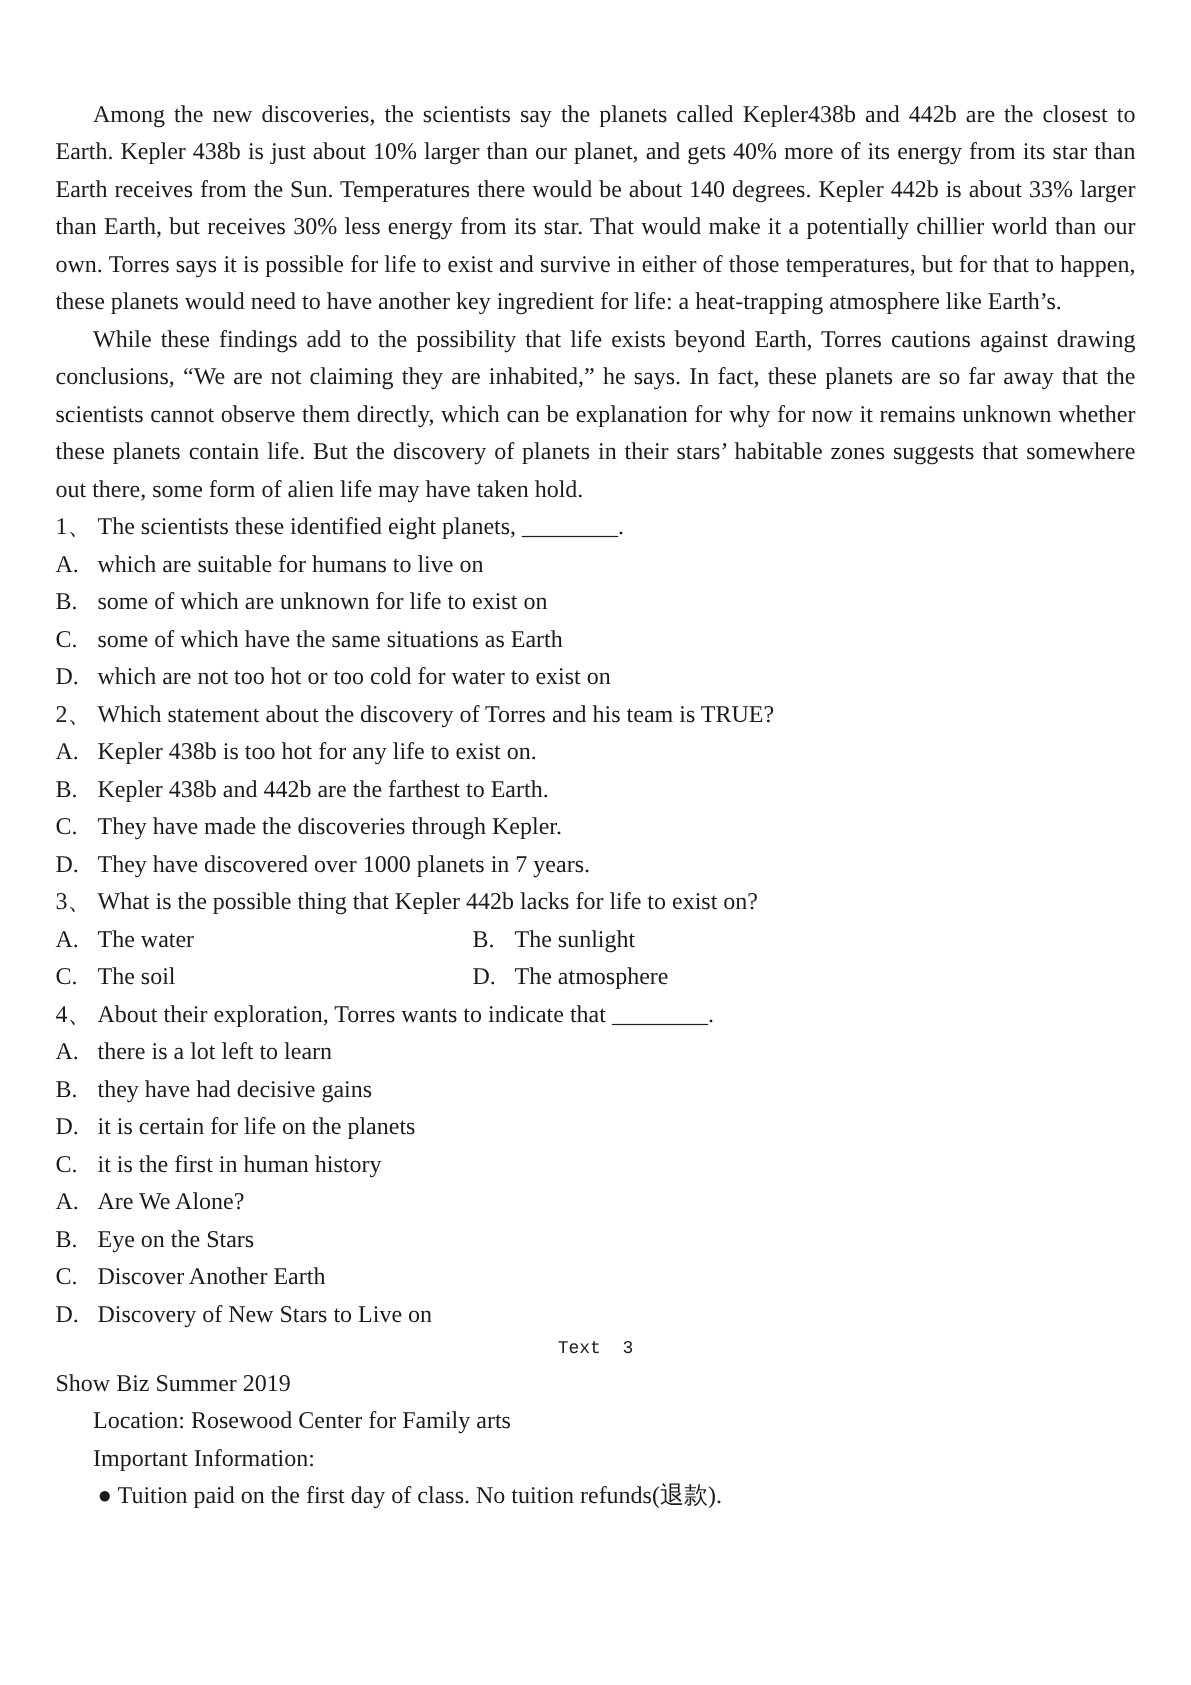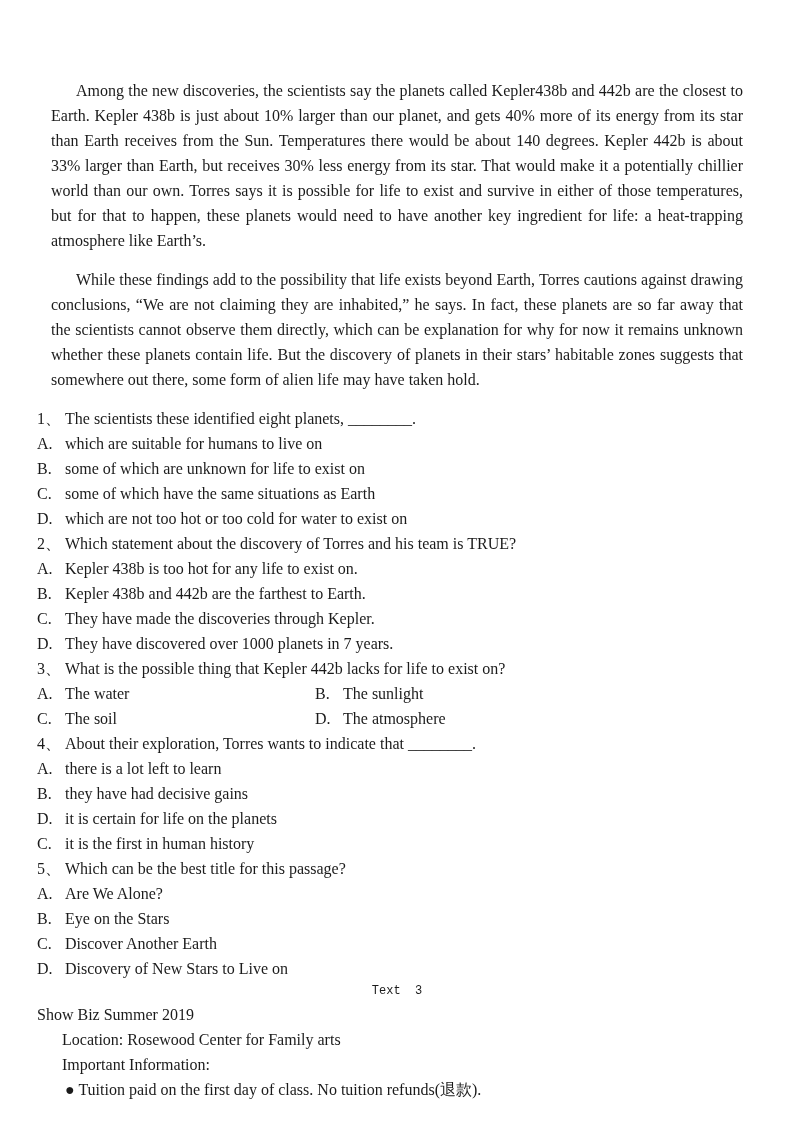--- a/index.html
+++ b/index.html
@@ -14,21 +14,21 @@
     height: 1123px;
     background: #ffffff;
     padding: 64px 37px 0 37px;
     font-family: "Liberation Serif", "DejaVu Serif", serif;
     font-size: 16px;
     line-height: 25px;
     color: #1b1b1b;
     overflow: hidden;
   }
   .para {
-    margin: 14px;
+    margin: 0;
     text-align: justify;
     text-indent: 25px;
   }
   .line {
     white-space: nowrap;
   }
   .qnum {
     display: inline-block;
     min-width: 28px;
   }
@@ -90,21 +90,20 @@
 
   <div>
     <div class="line"><span class="qnum">4、</span><span>About their exploration, Torres wants to indicate that ________.</span></div>
     <div class="line"><span class="letter">A.</span><span>there is a lot left to learn</span></div>
     <div class="line"><span class="letter">B.</span><span>they have had decisive gains</span></div>
     <div class="line"><span class="letter">D.</span><span>it is certain for life on the planets</span></div>
     <div class="line"><span class="letter">C.</span><span>it is the first in human history</span></div>
   </div>
 
   <div>
-    <div class="line"><span class="qnum">5、</span><span>Which can be the best title for this passage?</span></div>
     <div class="line"><span class="letter">A.</span><span>Are We Alone?</span></div>
     <div class="line"><span class="letter">B.</span><span>Eye on the Stars</span></div>
     <div class="line"><span class="letter">C.</span><span>Discover Another Earth</span></div>
     <div class="line"><span class="letter">D.</span><span>Discovery of New Stars to Live on</span></div>
   </div>
 
   <div class="text3-heading">Text  3</div>
   <div class="line">Show Biz Summer 2019</div>
   <div class="line indent1">Location: Rosewood Center for Family arts</div>
   <div class="line indent1">Important Information:</div>

